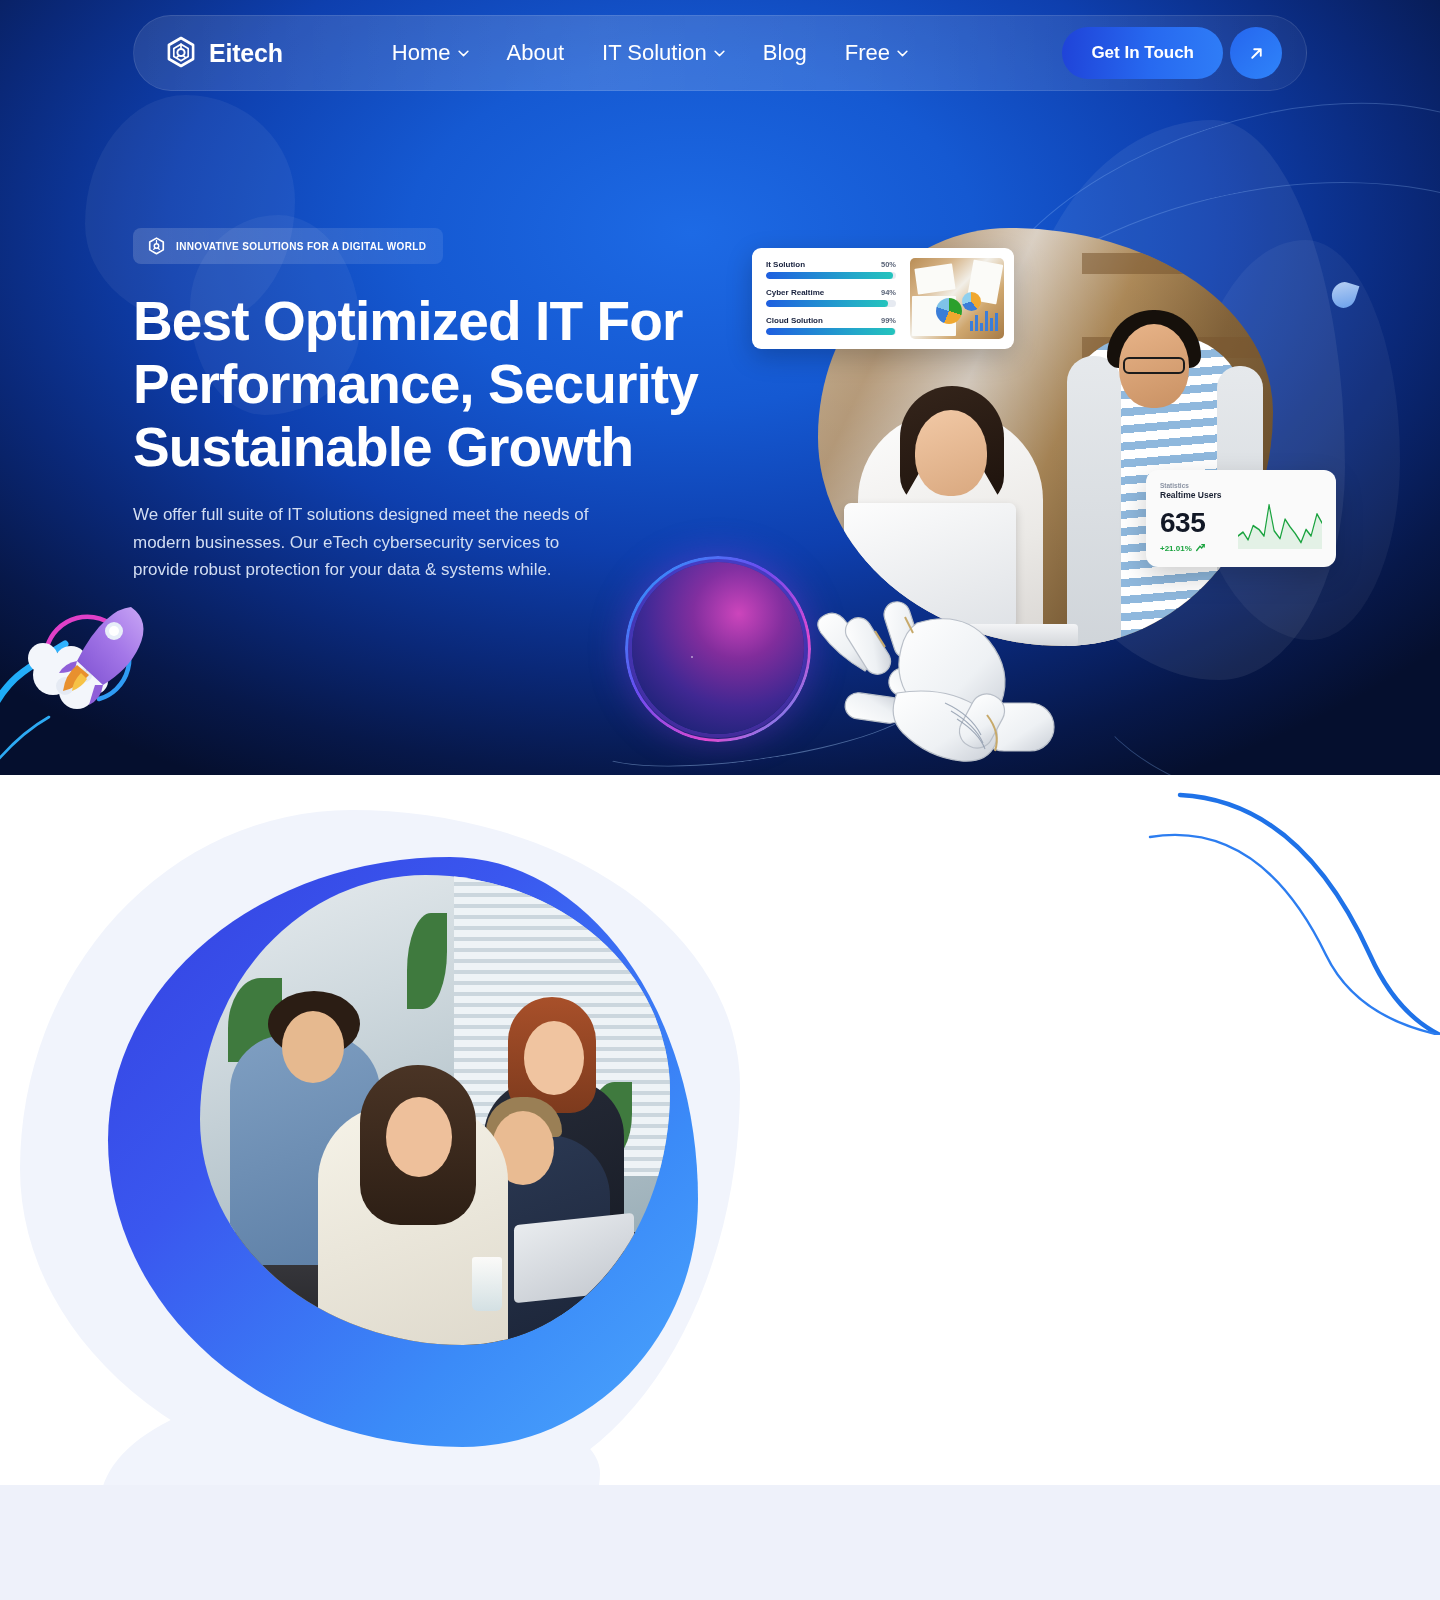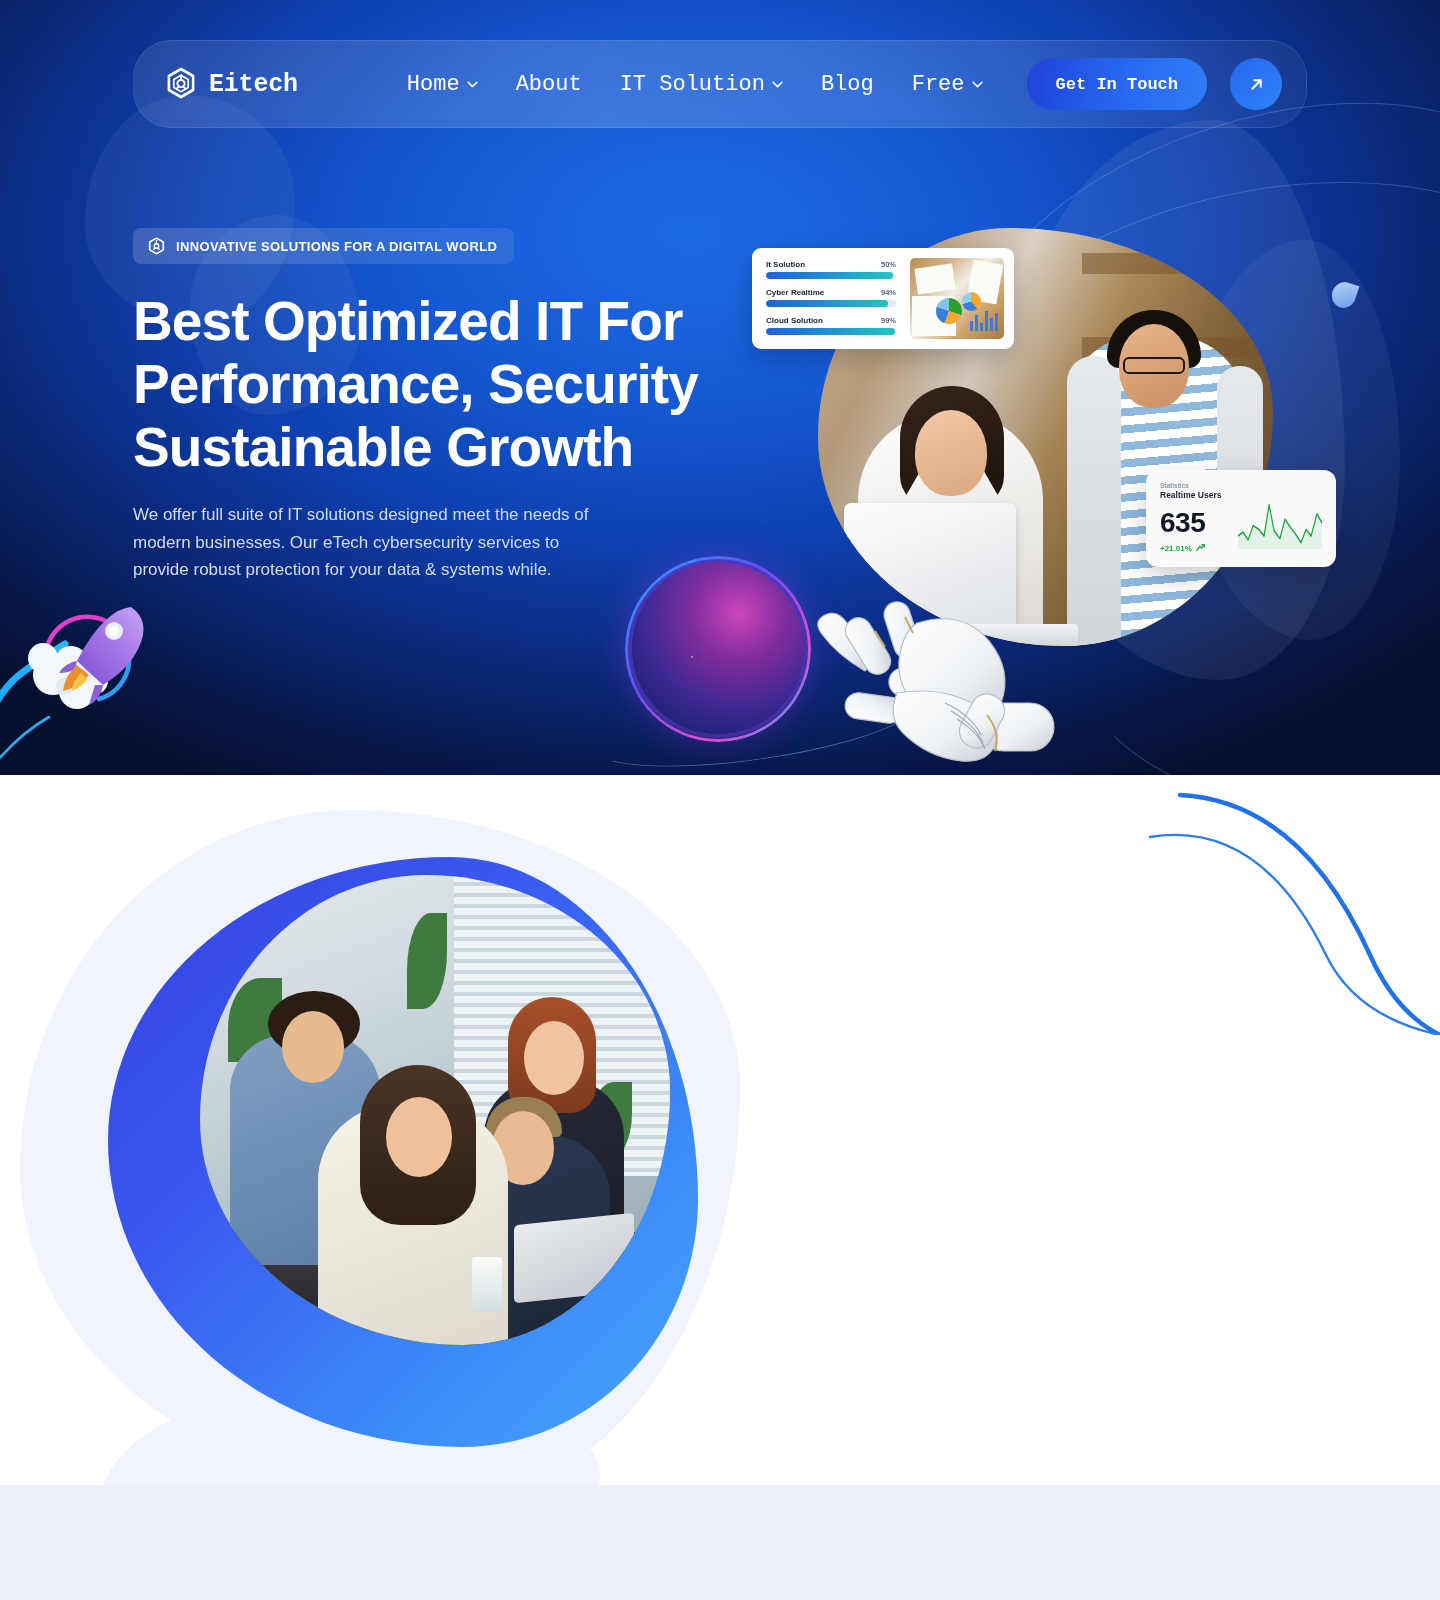--- a/index.html
+++ b/index.html
@@ -58,36 +58,36 @@
   }
   .arc1 { right:-120px; top:120px; width:600px; height:330px; transform:rotate(-18deg); }
   .arc2 { right:-180px; top:190px; width:700px; height:420px; transform:rotate(-12deg); }
   .arc3 { right:-60px; top:590px; width:420px; height:220px; transform:rotate(10deg);
           border-color:transparent transparent rgba(140,190,255,.3) transparent; }
   .arc4 { left:430px; top:640px; width:520px; height:200px; transform:rotate(4deg);
           border-color:transparent transparent rgba(140,190,255,.22) transparent; }
 
   
   .navbar {
-    position:absolute; left:133px; top:40px; width:1174px; height:88px;
+    position:absolute; left:133px; top:15px; width:1174px; height:76px;
     border-radius:38px;
     background:linear-gradient(90deg, rgba(255,255,255,.10) 0%, rgba(255,255,255,.17) 40%, rgba(255,255,255,.13) 68%, rgba(255,255,255,.05) 100%);
     border:1px solid rgba(255,255,255,.10);
-    display:flex; align-items:center;font-family:Liberation Mono, monospace;
+    display:flex; align-items:center;
   }
   .brand { display:flex; align-items:center; gap:11px; margin-left:30px; }
   .brand-logo { width:34px; height:34px; display:block; }
   .brand-name { color:#fff; font-size:25px; font-weight:700; letter-spacing:-.2px; }
   .nav-links { display:flex; align-items:center; gap:38px; margin-left:109px; }
   .nav-link {
     color:#fff; font-size:22px; font-weight:400;
     display:flex; align-items:center; gap:7px; cursor:pointer; white-space:nowrap;
   }
   .chev { width:11px; height:7px; display:block; flex:none; }
-  .nav-cta { margin-left:auto; margin-right:24px; display:flex; align-items:center; gap:23px; }
+  .nav-cta { margin-left:auto; margin-right:24px; display:flex; align-items:center; gap:7px; }
   .btn-pill {
     background:linear-gradient(95deg,#1f43d8 0%,#2769f0 55%,#2f7df7 100%);
     color:#fff; border:none; border-radius:30px;
     font-size:17px; font-weight:700; cursor:pointer;
     height:52px; padding:0 29px; display:flex; align-items:center; justify-content:center;
     font-family:inherit; white-space:nowrap;
   }
   .btn-circ {
     width:52px; height:52px; border-radius:50%;
     background:linear-gradient(135deg,#2566ee 0%,#2f84fa 100%);
@@ -96,21 +96,21 @@
   .arrow-ico { width:17px; height:17px; display:block; }
 
   
   .hero-text { position:absolute; left:133px; top:228px; width:600px; }
   .eyebrow {
     display:inline-flex; align-items:center; gap:10px;
     background:linear-gradient(90deg, rgba(255,255,255,.16) 0%, rgba(255,255,255,.09) 100%);
     border-radius:8px; height:36px; padding:0 17px 0 14px;
   }
   .eyebrow-ico { width:19px; height:19px; display:block; }
-  .eyebrow-text { color:#fff; font-size:13px; font-weight:600; letter-spacing:.35px; }
+  .eyebrow-text { color:#fff; font-size:10px; font-weight:600; letter-spacing:.35px; }
   .hero-h1 {
     color:#fff; font-size:55px; line-height:63px; font-weight:700;
     letter-spacing:-.9px; margin-top:26px; width:570px;
   }
   .hero-p {
     color:#d2ddf2; font-size:17px; line-height:27.5px; margin-top:22px; width:470px;
   }
   .hero-btn-row { display:flex; align-items:center; gap:7px; margin-top:30px; }
   .hero-btn-row .btn-pill { height:55px; padding:0 33px; font-size:17.5px; }
   .hero-btn-row .btn-circ { width:55px; height:55px; }

